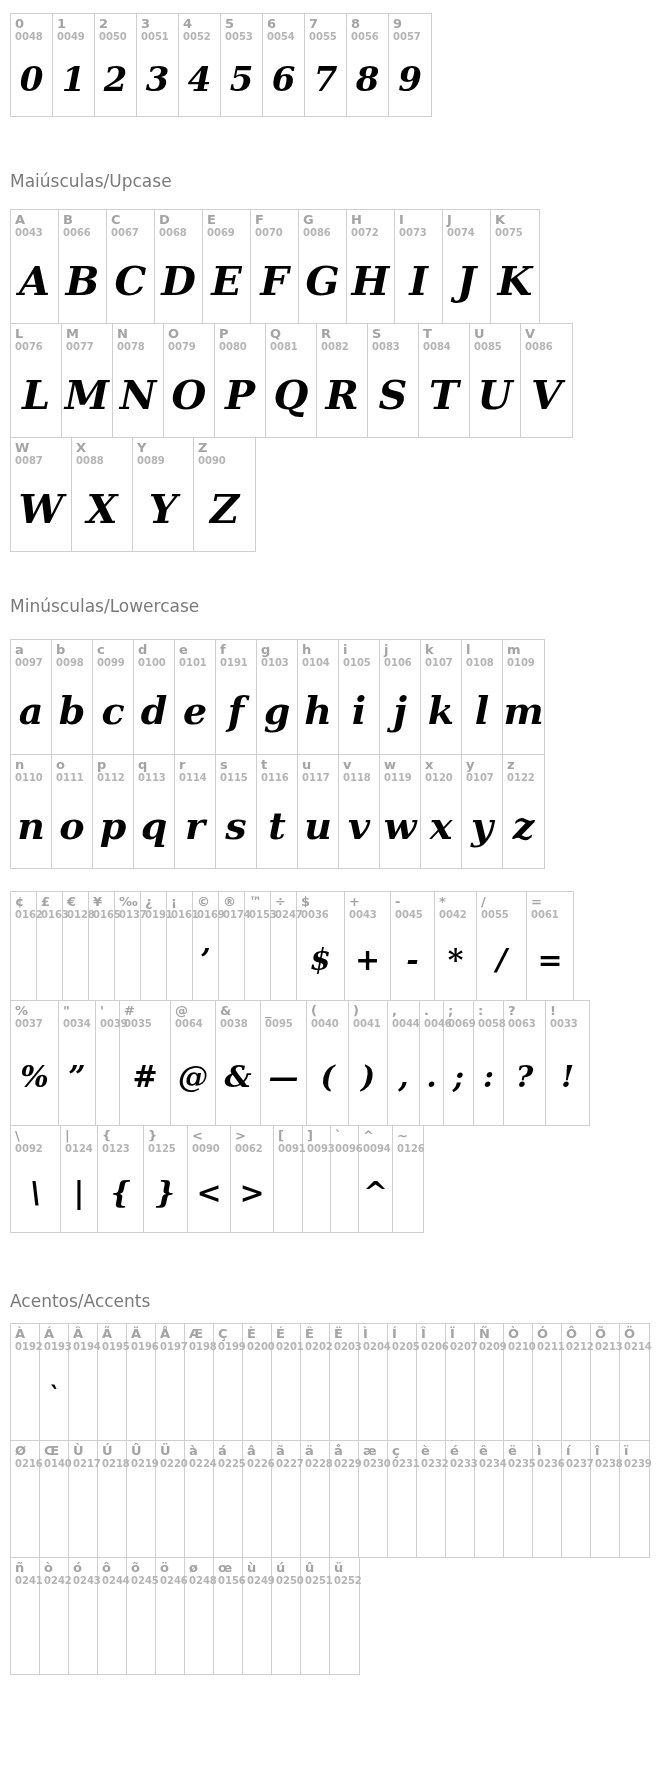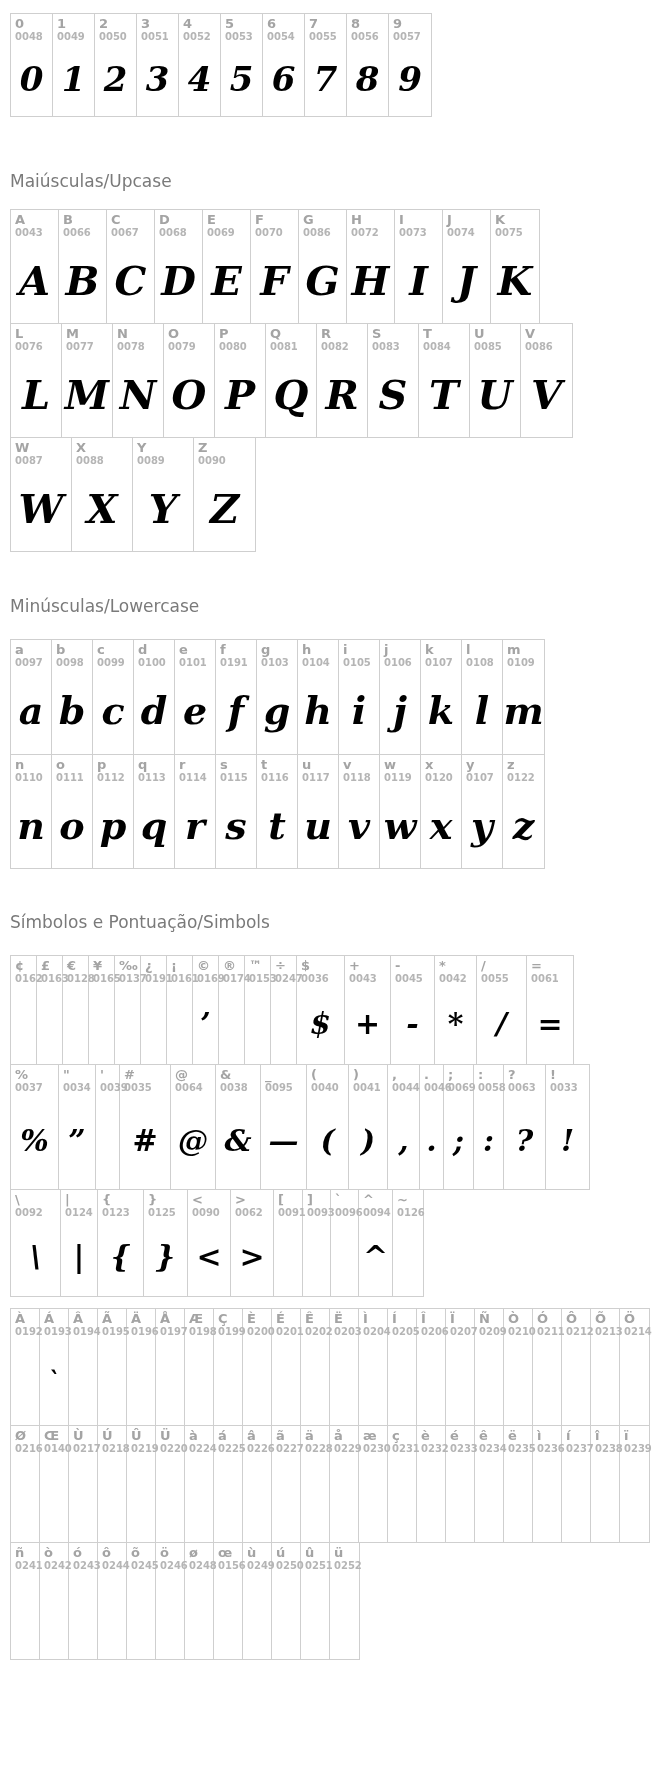--- a/index.html
+++ b/index.html
@@ -391,21 +391,20 @@
         <div class="cell" style="width: 41px;">
           <span class="ch">z</span>
           <span class="code">0122</span>
           <span class="glyph" style="font-size: 38px;">z</span>
         </div>
       </div>
     </div>
 </div>
 
 <div class="section">
-  <h2>Símbolos e Pontuação/Simbols</h2>
   <div class="grid">
       <div class="row" style="height: 110px;">
         <div class="cell" style="width: 26px;">
           <span class="ch">¢</span>
           <span class="code">0162</span>
           <span class="glyph" style="font-size: 30px;"></span>
         </div>
         <div class="cell" style="width: 26px;">
           <span class="ch">£</span>
           <span class="code">0163</span>
@@ -618,20 +617,21 @@
         <div class="cell" style="width: 30px;">
           <span class="ch">~</span>
           <span class="code">0126</span>
           <span class="glyph" style="font-size: 30px;"></span>
         </div>
       </div>
     </div>
 </div>
 
 <div class="section">
+  <h2>Acentos/Accents</h2>
   <div class="grid">
       <div class="row" style="height: 118px;">
         <div class="cell" style="width: 29px;">
           <span class="ch">À</span>
           <span class="code">0192</span>
           <span class="glyph" style="font-size: 24px;"></span>
         </div>
         <div class="cell" style="width: 29px;">
           <span class="ch">Á</span>
           <span class="code">0193</span>

